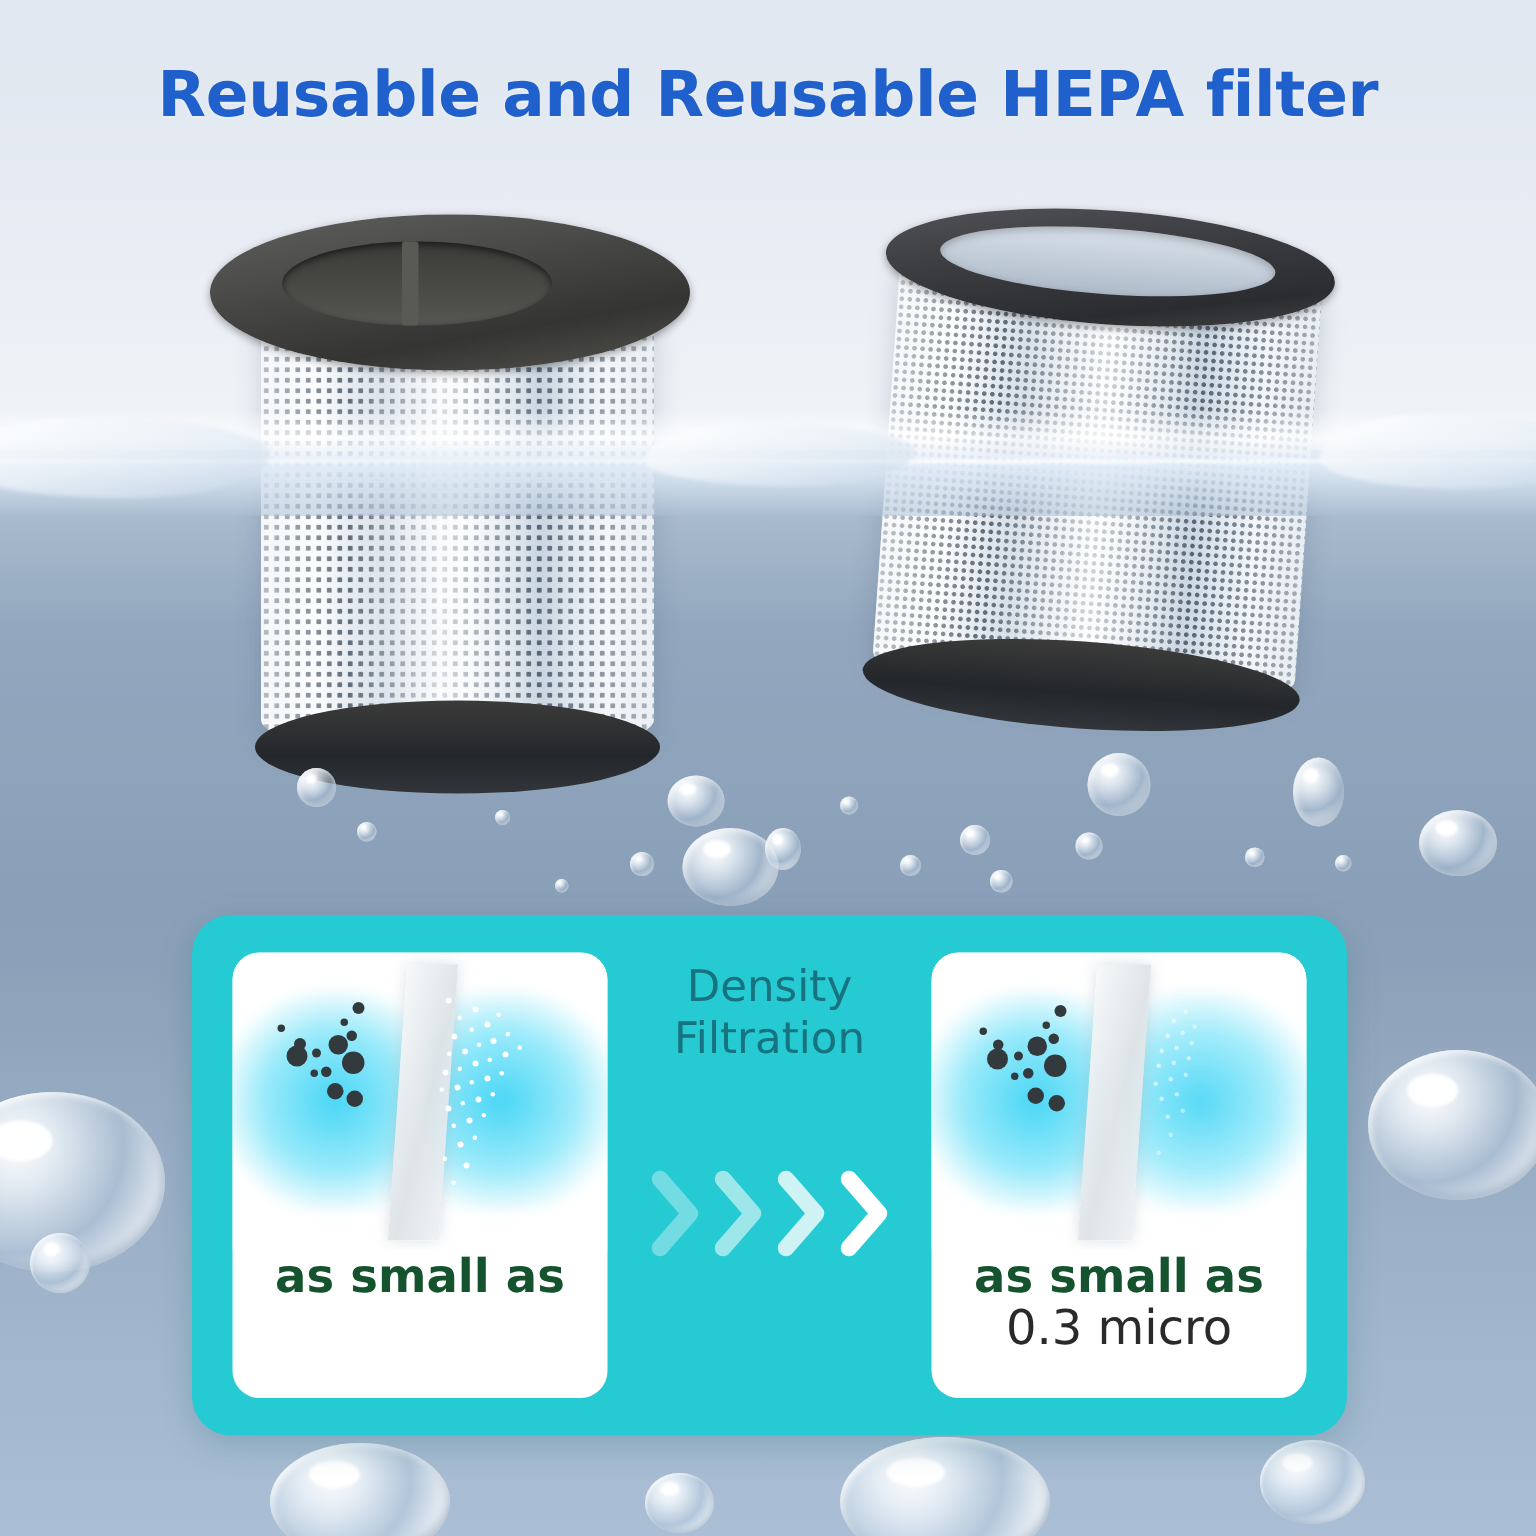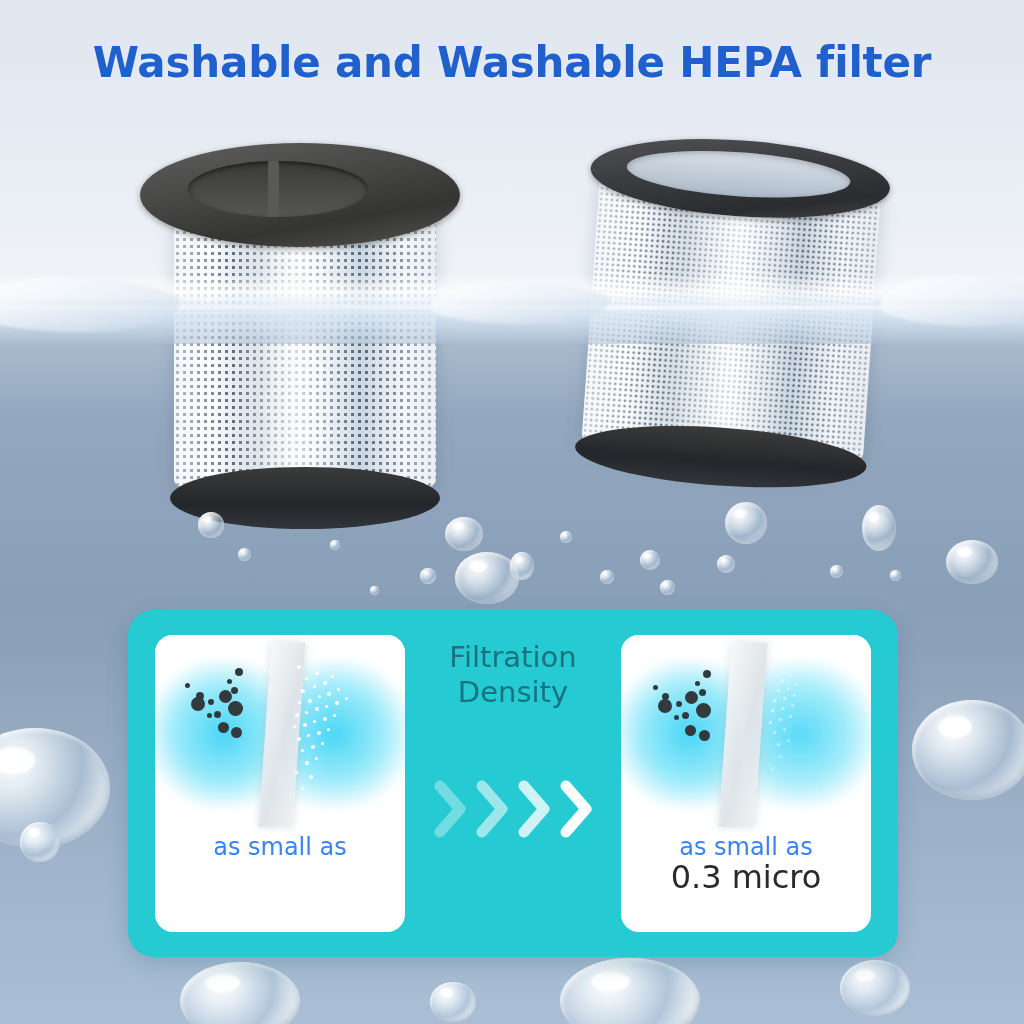--- a/index.html
+++ b/index.html
@@ -126,21 +126,21 @@
     transform:skewX(-4deg);
     box-shadow:0 0 10px rgba(150,165,180,.35);
   }
   .dot{position:absolute;border-radius:50%;background:#333a3d;}
   .pdot{position:absolute;border-radius:50%;background:#ffffff;}
 
   .label-wrap{
     width:250px;text-align:center;margin-top:2px;
     font-family:"DejaVu Sans","Liberation Sans",sans-serif;
   }
-  .lbl-small{font-size:24px;color:#3b82f6;line-height:1.05;font-weight:normal;}
+  .lbl-small{font-size:31px;color:#14532d;line-height:1.05;font-weight:bold;}
   .lbl-micro{font-size:32px;color:#2a2a2a;line-height:1.12;font-weight:normal;}
 
   .fd-title{
     position:absolute;left:290px;top:30px;width:190px;text-align:center;
     font-family:"DejaVu Sans","Liberation Sans",sans-serif;
     font-size:29px;color:#17737f;line-height:1.22;
   }
   .chevrons{
     position:absolute;left:295px;top:160px;width:180px;height:78px;
     display:flex;align-items:center;justify-content:center;gap:2px;
@@ -210,21 +210,21 @@
   <div class="bubble sm" style="left:370px;top:586px;width:9px;height:9px;"></div>
 
   <div class="bubble" style="left:-40px;top:728px;width:150px;height:120px;"></div>
   <div class="bubble sm" style="left:20px;top:822px;width:40px;height:40px;"></div>
   <div class="bubble" style="left:912px;top:700px;width:120px;height:100px;"></div>
   <div class="bubble" style="left:180px;top:962px;width:120px;height:78px;"></div>
   <div class="bubble" style="left:560px;top:958px;width:140px;height:86px;"></div>
   <div class="bubble sm" style="left:430px;top:982px;width:46px;height:40px;"></div>
   <div class="bubble sm" style="left:840px;top:960px;width:70px;height:56px;"></div>
 
-  <div class="headline">Washable and Washable HEPA filter</div>
+  <div class="headline">Reusable and Reusable HEPA filter</div>
 
   <div class="panel">
 
     <div class="card left">
       <div class="viz">
         <div class="glow-left"></div>
         <div class="glow-right"></div>
         <div class="membrane"></div>
 
         <div class="dot" style="left:30px;top:48px;width:5px;height:5px;"></div>
@@ -276,22 +276,22 @@
         <div class="pdot" style="left:140px;top:136px;width:3px;height:3px;"></div>
         <div class="pdot" style="left:154px;top:140px;width:4px;height:4px;"></div>
         <div class="pdot" style="left:146px;top:152px;width:3px;height:3px;"></div>
       </div>
       <div class="label-wrap">
         <div class="lbl-small">as small as</div>
       </div>
     </div>
 
     <div class="fd-title">
+      <div>Density</div>
       <div>Filtration</div>
-      <div>Density</div>
     </div>
 
     <div class="chevrons">
       <svg class="chev" viewBox="0 0 40 62" style="opacity:.35">
         <path d="M10 8 L30 31 L10 54" fill="none" stroke="#ffffff" stroke-width="11" stroke-linecap="round" stroke-linejoin="round"></path>
       </svg>
       <svg class="chev" viewBox="0 0 40 62" style="opacity:.55">
         <path d="M10 8 L30 31 L10 54" fill="none" stroke="#ffffff" stroke-width="11" stroke-linecap="round" stroke-linejoin="round"></path>
       </svg>
       <svg class="chev" viewBox="0 0 40 62" style="opacity:.78">

